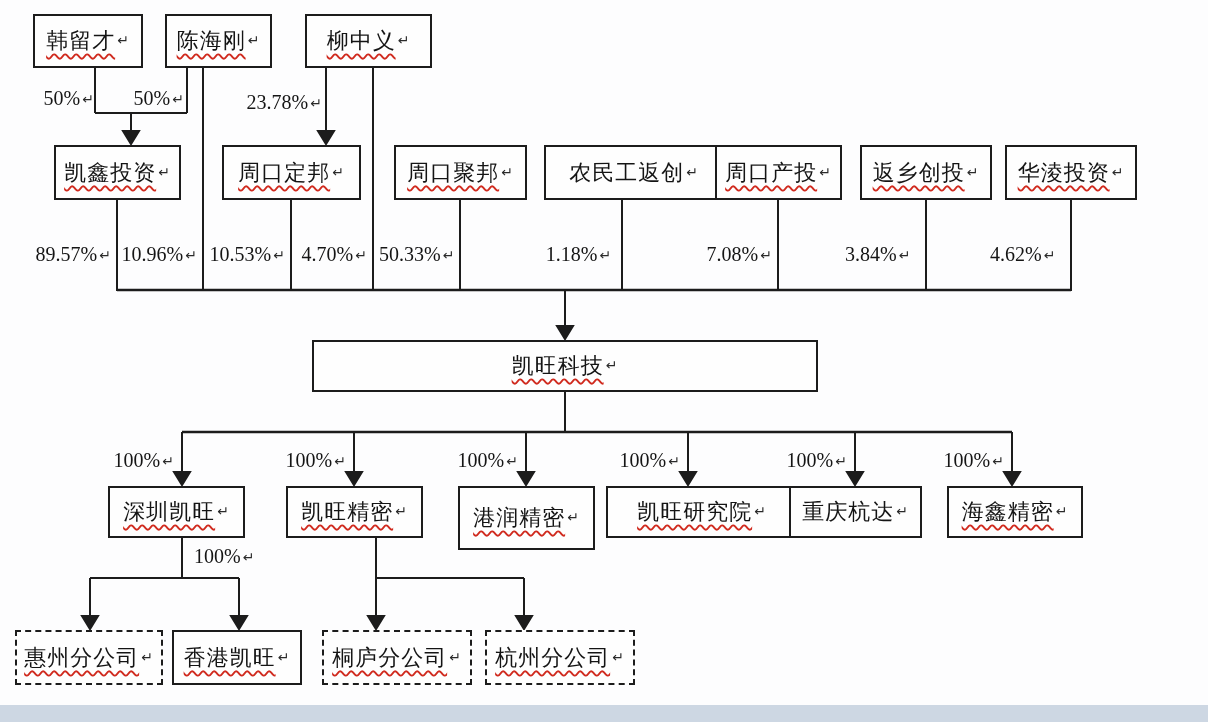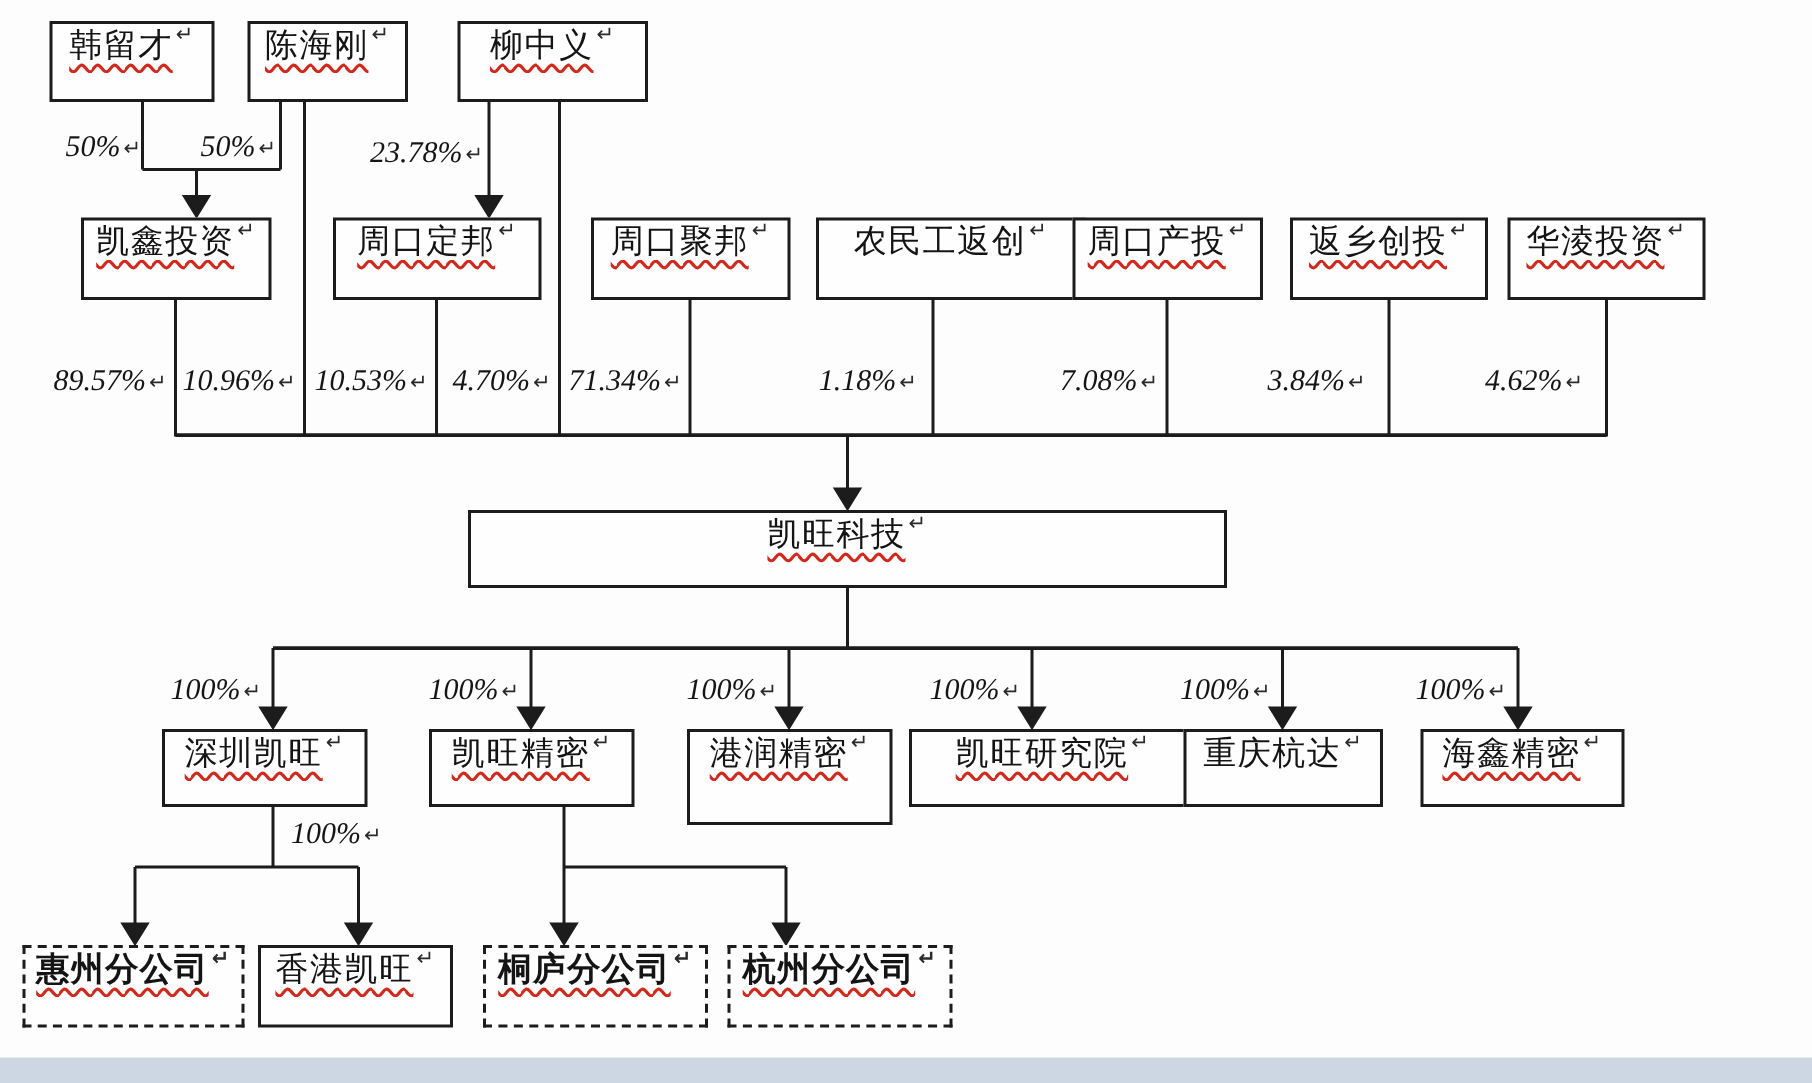--- a/index.html
+++ b/index.html
@@ -7,41 +7,41 @@
     width:1208px;height:722px;position:relative;overflow:hidden;
     background:#fdfdfe;
     font-family:"Liberation Serif","DejaVu Serif",serif;
   }
   .canvas{position:absolute;left:0;top:0;width:1208px;height:722px;}
   svg.wires{position:absolute;left:0;top:0;}
   .box{
     position:absolute;
     background:#fefefe;
     border:2px solid #1c1c1c;
-    display:flex;align-items:flex-start;justify-content:center;
+    display:flex;align-items:center;justify-content:center;
     font-size:22px;color:#141414;letter-spacing:1px;
     box-sizing:border-box;white-space:nowrap;
   }
-  .box.dashed{border-style:dashed;font-weight:bold;}
+  .box.dashed{border-style:dashed;}
   .lbl{display:inline-block;line-height:1.25;}
   .sq{
     text-decoration-line:underline;
     text-decoration-style:wavy;
     text-decoration-color:#d02a1e;
     text-decoration-thickness:2px;
     text-underline-offset:5px;
   }
   .ret{
     font-size:14px;color:#2a2a2a;margin-left:2px;
     font-family:"DejaVu Sans",sans-serif;
     position:relative;top:-1px;
   }
   .pct{
     position:absolute;font-size:20px;color:#151515;
-    white-space:nowrap;line-height:1.2;font-style:italic;
+    white-space:nowrap;line-height:1.2;
   }
   .bottom-bar{
     position:absolute;left:0;top:705px;width:1208px;height:17px;
     background:#cdd7e3;
   }
 </style>
 </head>
 <body>
 
 <div class="canvas">
@@ -163,21 +163,21 @@
   <div class="pct" style="left:107px;top:242px;width:90px;text-align:right">
     <span>10.96%</span><span class="ret">↵</span>
   </div>
   <div class="pct" style="left:195px;top:242px;width:90px;text-align:right">
     <span>10.53%</span><span class="ret">↵</span>
   </div>
   <div class="pct" style="left:292px;top:242px;width:75px;text-align:right">
     <span>4.70%</span><span class="ret">↵</span>
   </div>
   <div class="pct" style="left:379px;top:242px;width:75px;text-align:right">
-    <span>71.34%</span><span class="ret">↵</span>
+    <span>50.33%</span><span class="ret">↵</span>
   </div>
   <div class="pct" style="left:541px;top:242px;width:75px;text-align:center">
     <span>1.18%</span><span class="ret">↵</span>
   </div>
   <div class="pct" style="left:697px;top:242px;width:75px;text-align:right">
     <span>7.08%</span><span class="ret">↵</span>
   </div>
   <div class="pct" style="left:845px;top:242px;width:75px;text-align:left">
     <span>3.84%</span><span class="ret">↵</span>
   </div>

